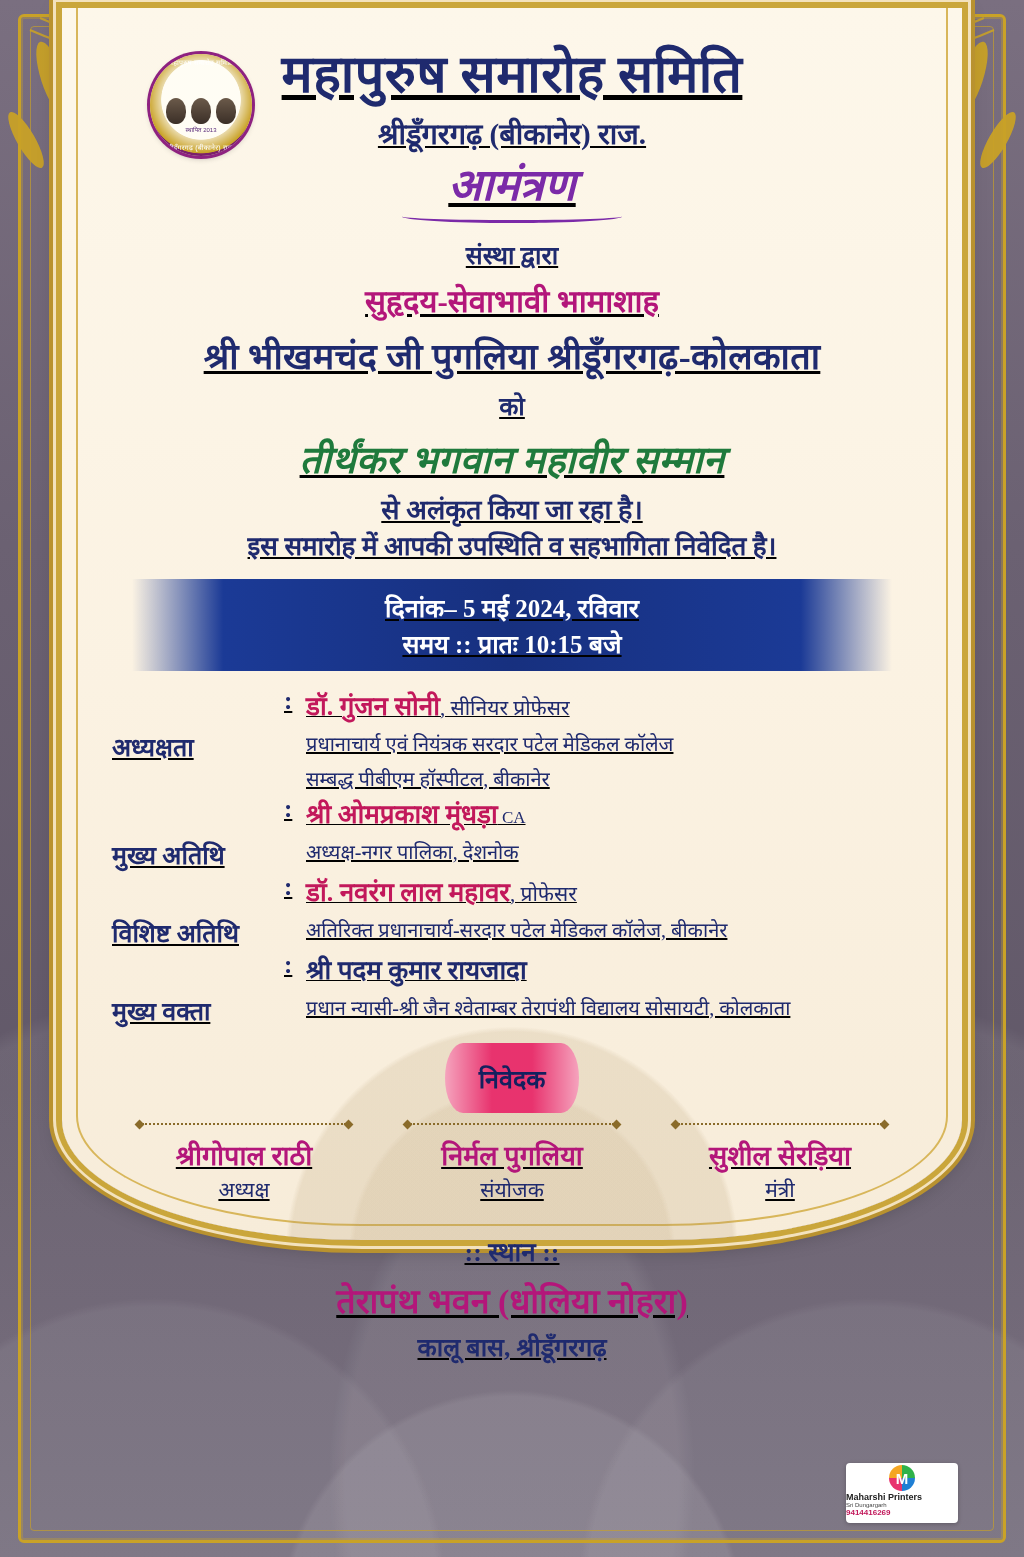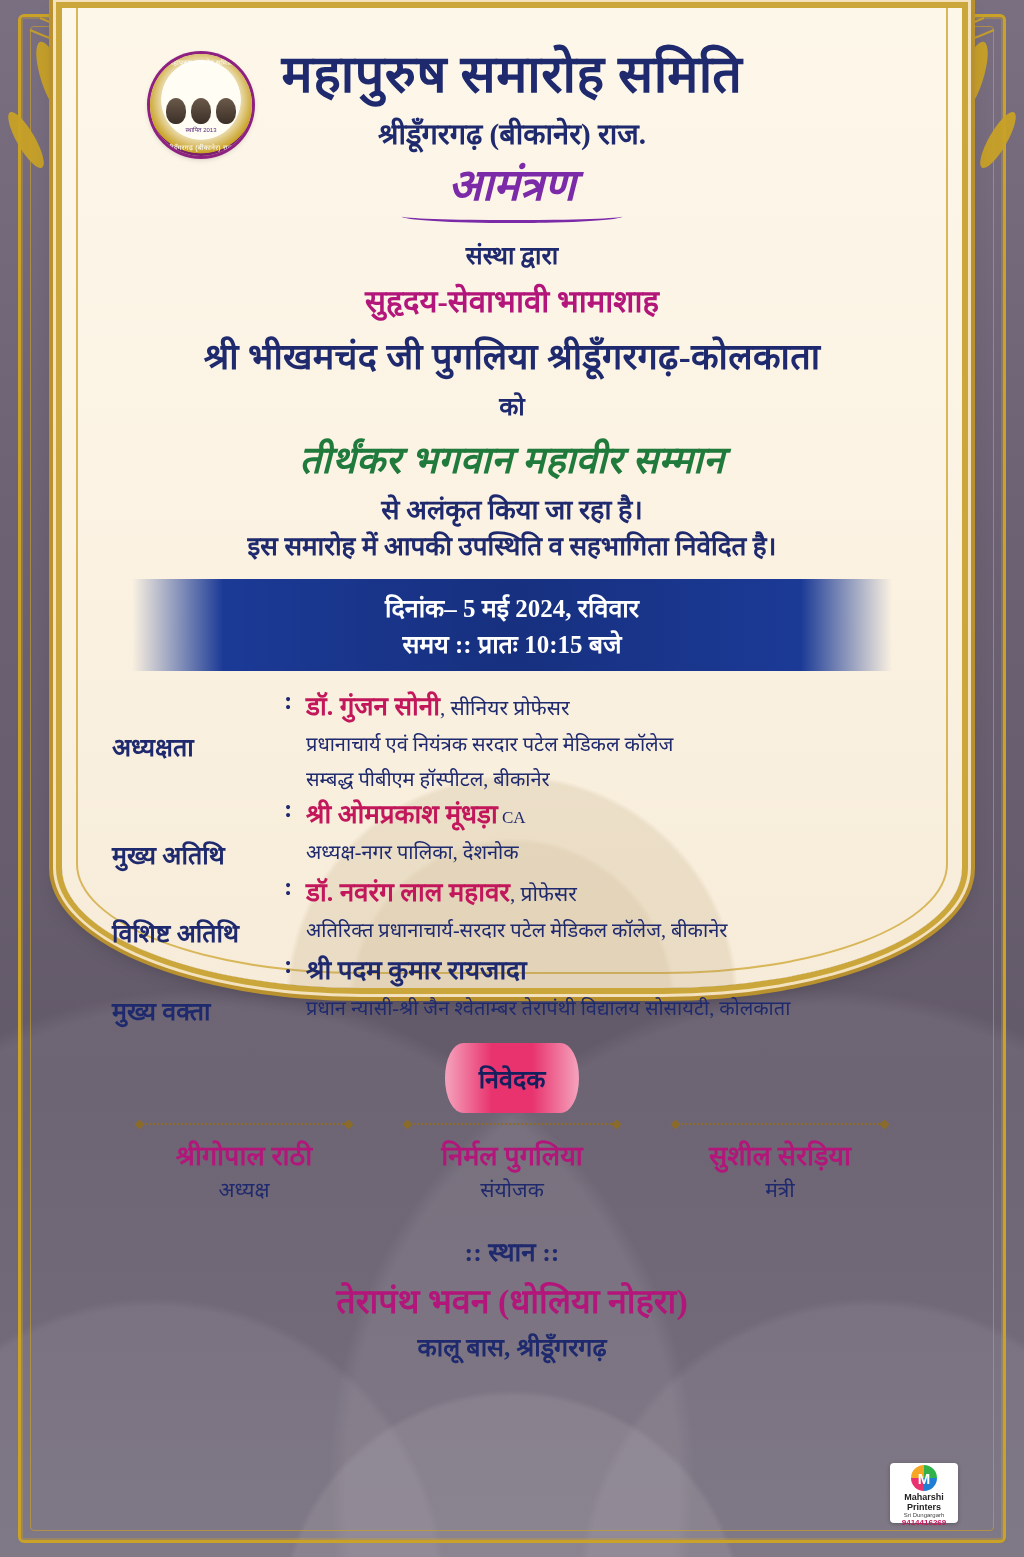--- a/index.html
+++ b/index.html
@@ -32,24 +32,25 @@
     border:3px solid #c9a227;border-radius:6px;
     box-shadow:inset 0 0 0 2px rgba(201,162,39,.35);
   }
   .gold-rim2{
     position:absolute;left:30px;top:26px;right:30px;bottom:26px;
     border:1px solid rgba(201,162,39,.65);border-radius:4px;
   }
 
   
   .card{
-    position:absolute;left:62px;top:8px;width:900px;height:980px;
+    position:absolute;left:62px;top:8px;width:900px;height:1232px;
     background:linear-gradient(180deg,#fdf7ea 0%,#fbf2e2 55%,#f7ecd9 100%);
     border-radius:0 0 300px 300px / 0 0 120px 120px;
     box-shadow:0 0 0 6px #caa63b, 0 0 0 9px #f3e2bd, 0 0 0 13px #b9922f, 0 6px 22px rgba(0,0,0,.35);
+    text-decoration:underline;
   }
   .card-inner{
     position:absolute;left:14px;top:0;right:14px;bottom:14px;
     border:2px solid #d8b65a;
     border-radius:0 0 285px 285px / 0 0 110px 110px;
     border-top:none;
     pointer-events:none;
   }
   
   .card:after{
@@ -167,21 +168,21 @@
   .sig-role{font-family:"Liberation Serif", serif;font-size:21px;color:#1f2a6e;margin-top:2px;}
 
   
   .venue{text-align:center;margin-top:30px;}
   .v-label{font-family:"Liberation Serif", serif;font-size:26px;color:#1f2a6e;font-weight:bold;}
   .v-place{font-family:"Liberation Serif", serif;font-size:34px;color:#b3167a;font-weight:bold;margin-top:8px;}
   .v-addr{font-family:"Liberation Serif", serif;font-size:25px;color:#1f2a6e;font-weight:bold;margin-top:6px;}
 
   
   .printer{
-    position:absolute;right:66px;bottom:34px;width:68px;height:58px;text-align:center;
+    position:absolute;right:66px;bottom:34px;width:112px;height:58px;
     background:#fff;border-radius:4px;box-shadow:0 1px 4px rgba(0,0,0,.25);
     padding-top:2px;
   }
   .printer .mark{
     width:26px;height:26px;margin:0 auto;border-radius:50%;
     background:conic-gradient(#2fb24a 0 25%, #1f7fd4 0 50%, #e8336e 0 75%, #f5a623 0 100%);
     position:relative;
   }
   .printer .mark:after{
     content:"M";position:absolute;inset:0;display:flex;align-items:center;justify-content:center;

